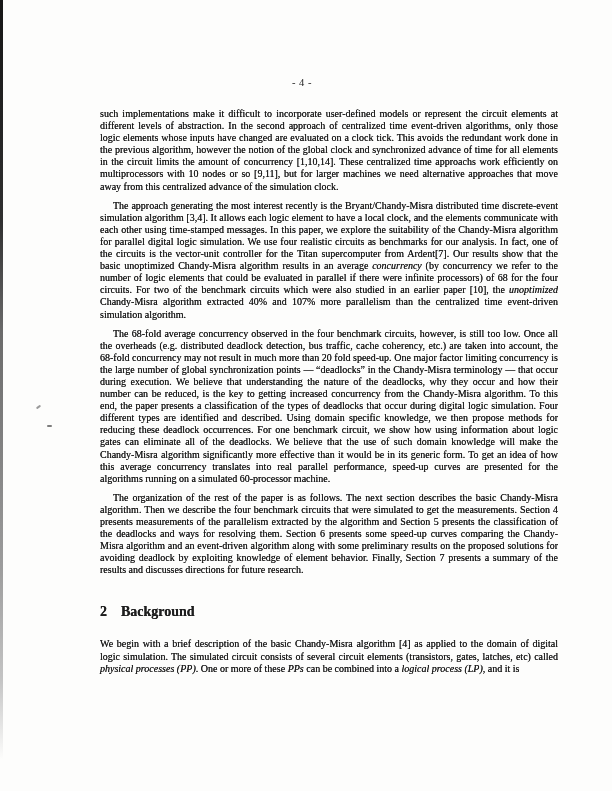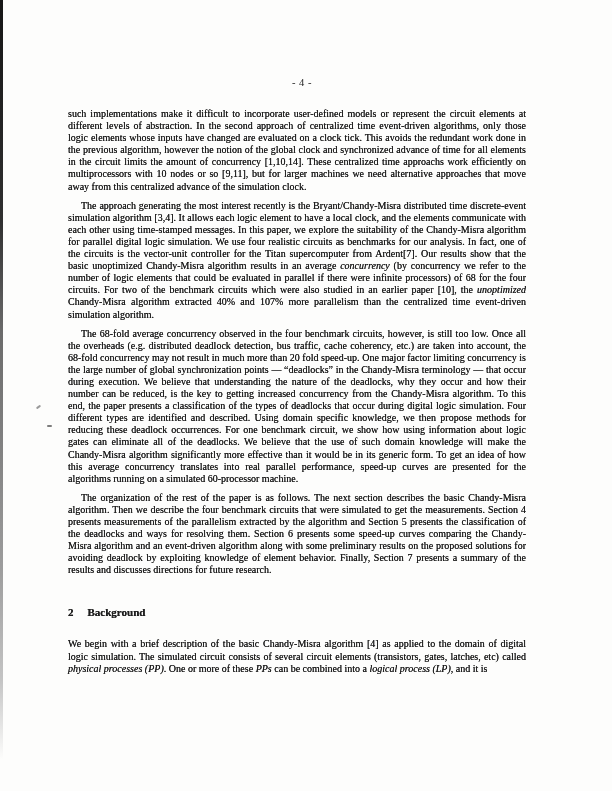--- a/index.html
+++ b/index.html
@@ -50,36 +50,36 @@
     top: 77px;
     left: 0;
     right: 8px;
     text-align: center;
     font-size: 10.5px;
     letter-spacing: 0.5px;
   }
   .doc-body {
     position: absolute;
     top: 108px;
-    left: 68px;
+    left: 100px;
     width: 458px;
     font-size: 10px;
     line-height: 12.1px;
     text-align: justify;
     text-shadow: 0 0 0.35px currentColor;
   }
   .para {
     margin: 0 0 7px 0;
   }
   .para.indent {
     text-indent: 13px;
   }
   .section-heading {
     margin: 27px 0 17px 0;
-    font-size: 11px;
+    font-size: 14px;
     font-weight: bold;
     line-height: 18px;
     text-align: left;
   }
   .sec-num {
     display: inline-block;
     margin-right: 14px;
   }
 </style>
 </head>

